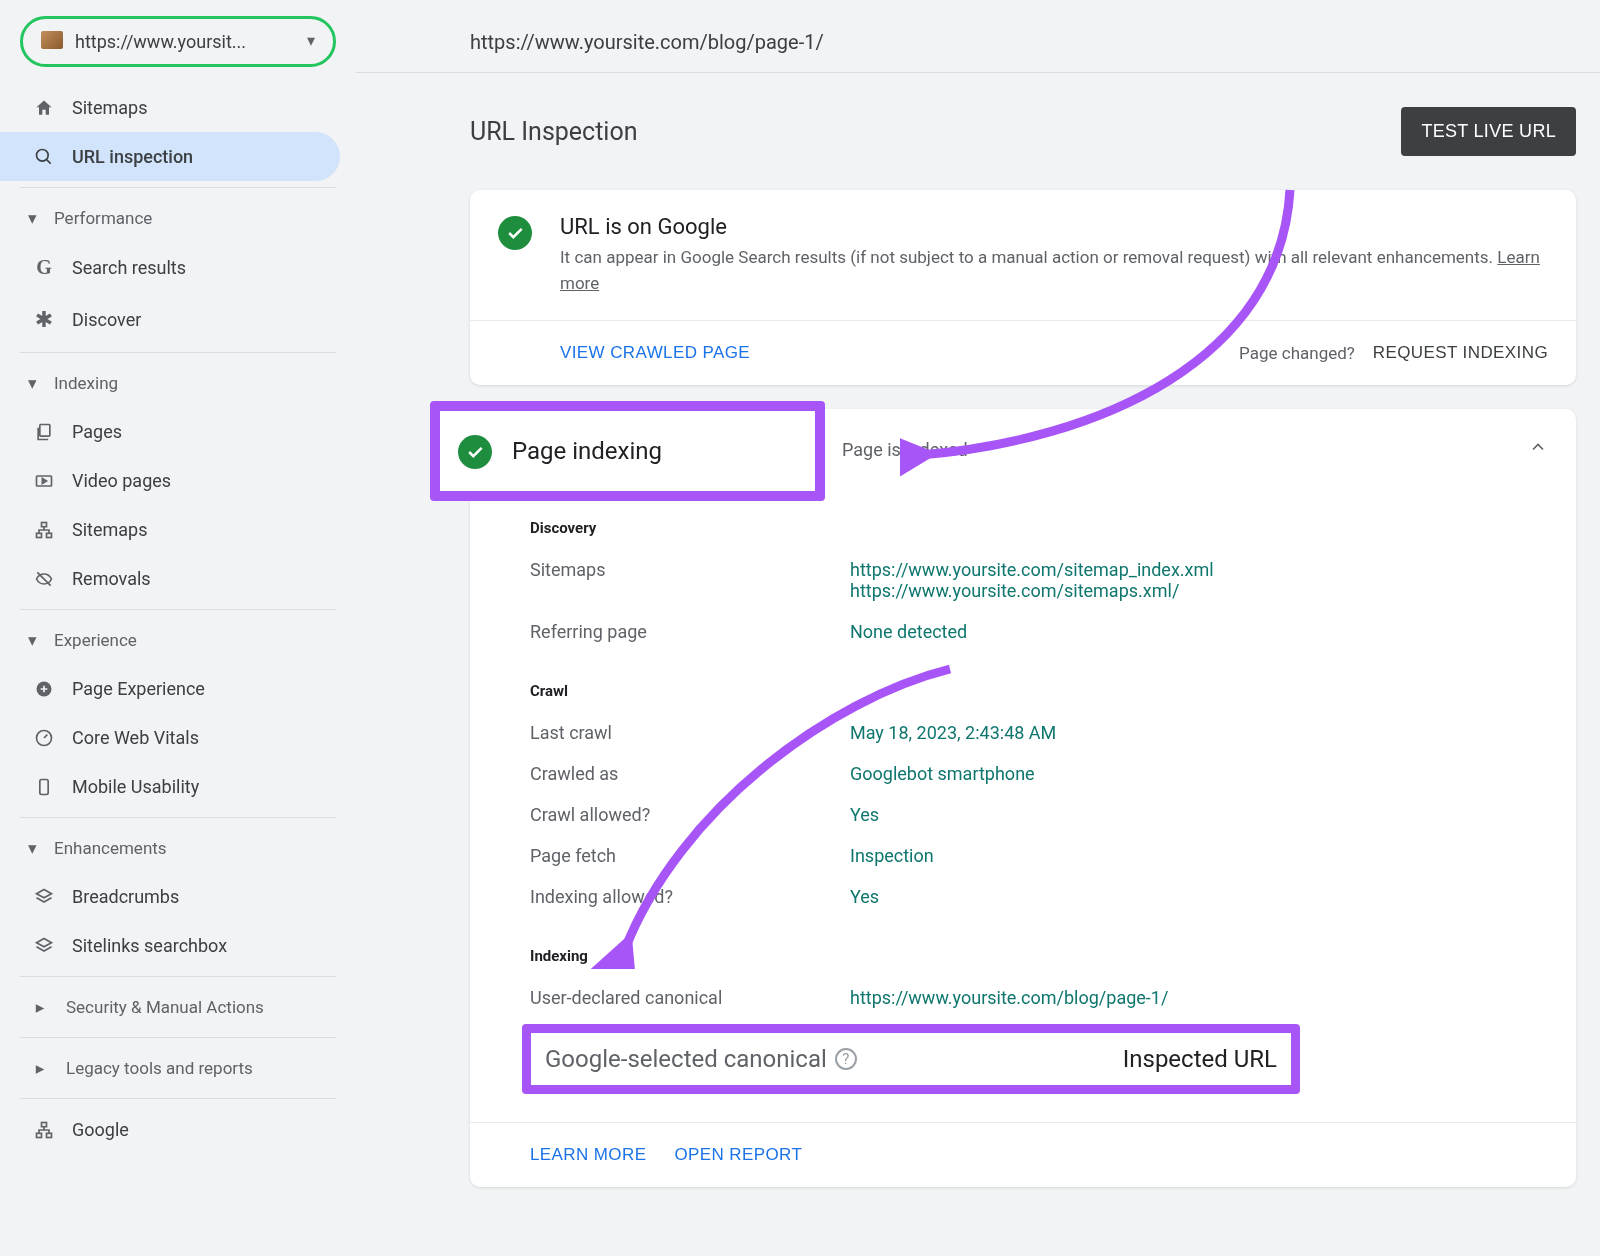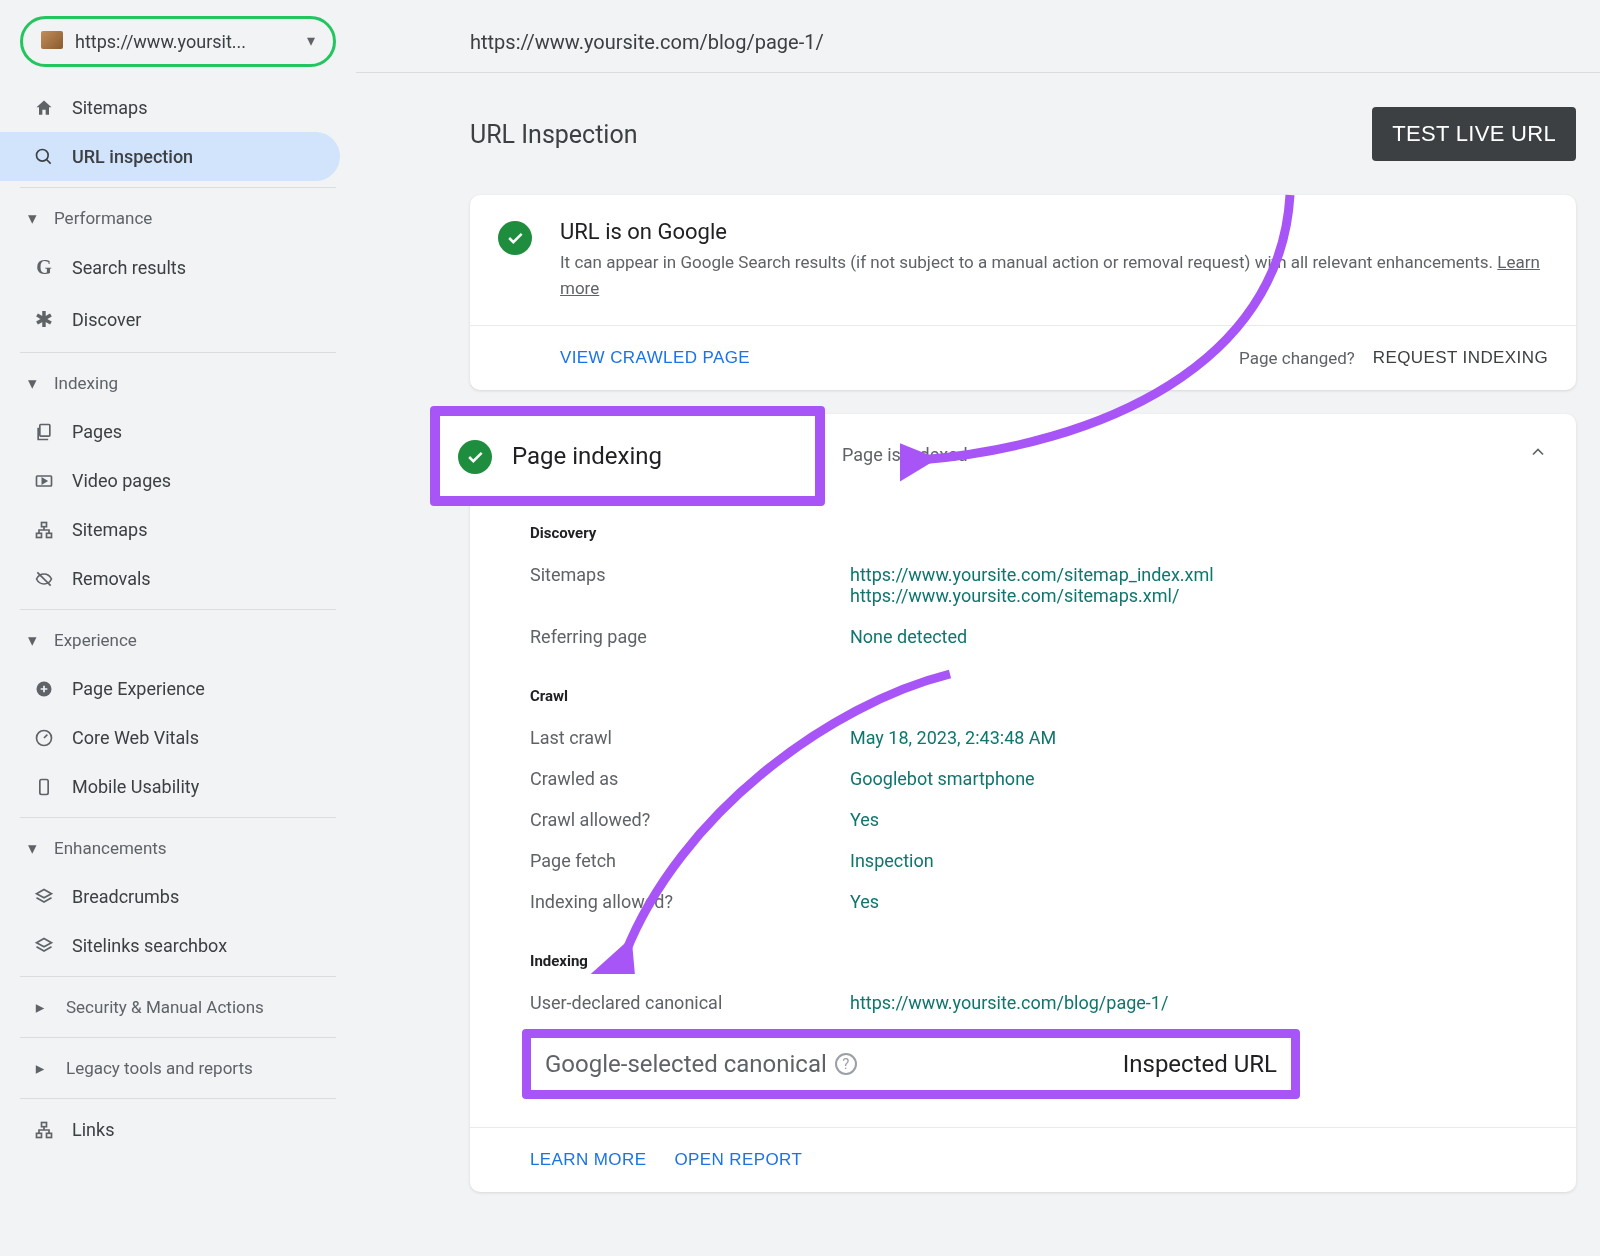--- a/index.html
+++ b/index.html
@@ -60,21 +60,21 @@
 }
 .nav-item .ico, .nav-expand .ico { width: 24px; display:flex; justify-content:center; color:#5f6368;}
 .nav-section .caret { color:#5f6368; width: 16px;}
 .divider { height: 1px; background: #dadce0; margin: 6px 20px; }
 .main { flex: 1; padding: 30px 0 0 0; }
 .url-row { font-size: 20px; color: #3c4043; padding: 0 0 18px 114px; border-bottom: 1px solid #dadce0; margin: 0 0 0 0;}
 .title-row { display:flex; align-items:center; padding: 34px 24px 34px 114px;}
 .title-row h1 { font-size: 25px; font-weight: 400; color: #3c4043; flex:1;}
 .btn-dark {
   background: #3c4043; color:#fff; border:none;
-  padding: 14px 20px; font-size: 22px; font-weight:500;
+  padding: 14px 20px; font-size: 18px; font-weight:500;
   border-radius: 4px; letter-spacing: .3px;
 }
 .card {
   background: #fff;
   border-radius: 10px;
   margin: 0 24px 0 114px;
   box-shadow: 0 1px 3px rgba(60,64,67,.15);
   overflow: visible;
   position: relative;
 }
@@ -308,21 +308,21 @@
     <div class="divider"></div>
     <div class="nav-item">
       <span class="ico">
         <svg viewBox="0 0 24 24" width="20" height="20" fill="none" stroke="#5f6368" stroke-width="2">
             <rect x="9" y="3" width="6" height="5"></rect>
             <rect x="3" y="16" width="6" height="5"></rect>
             <rect x="15" y="16" width="6" height="5"></rect>
             <path d="M12 8v4M6 16v-4h12v4"></path>
           </svg>
       </span>
-      <span>Links</span>
+      <span>Google</span>
     </div>
   </aside>
 
   <main class="main">
     <div class="url-row">https://www.yoursite.com/blog/page-1/</div>
     <div class="title-row">
       <h1>URL Inspection</h1>
       <button class="btn-dark">TEST LIVE URL</button>
     </div>
 

